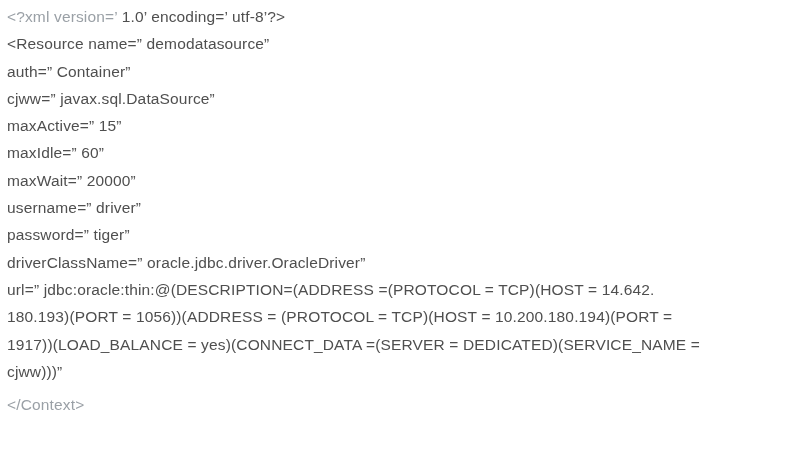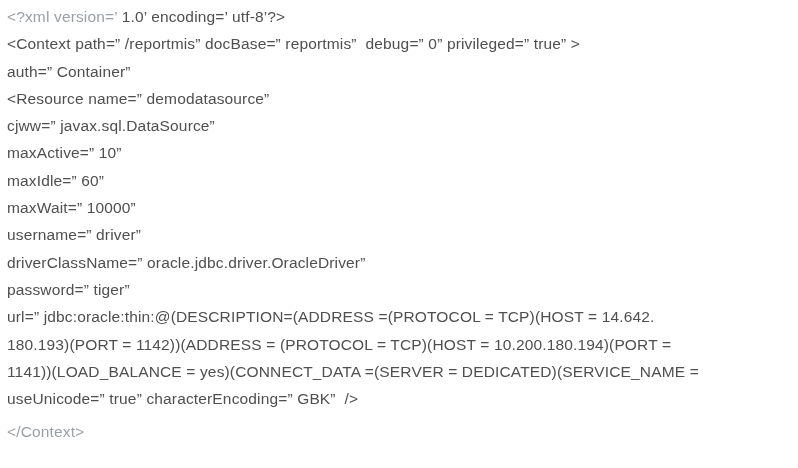--- a/index.html
+++ b/index.html
@@ -36,29 +36,28 @@
   }
   .seg.normal { color: var(--text, #4f4f4f); }
   .seg.muted  { color: var(--muted, #9aa0a6); }
 </style>
 </head>
 <body>
 
 <div class="page">
   <div class="code" id="code-root">
       <div class="line"><span class="seg muted">&lt;?xml version=’</span><span class="seg normal"> 1.0’ encoding=’ utf-8’?&gt;</span></div>
-      <div class="line"><span class="seg normal">&lt;Context path=” /reportmis” docBase=” reportmis”  debug=” 0” privileged=” true” &gt;</span></div>
+      <div class="line"><span class="seg normal">&lt;Resource name=” demodatasource”</span></div>
       <div class="line"><span class="seg normal">auth=” Container”</span></div>
-      <div class="line"><span class="seg normal">&lt;Resource name=” demodatasource”</span></div>
       <div class="line"><span class="seg normal">cjww=” javax.sql.DataSource”</span></div>
-      <div class="line"><span class="seg normal">maxActive=” 10”</span></div>
+      <div class="line"><span class="seg normal">maxActive=” 15”</span></div>
       <div class="line"><span class="seg normal">maxIdle=” 60”</span></div>
-      <div class="line"><span class="seg normal">maxWait=” 10000”</span></div>
+      <div class="line"><span class="seg normal">maxWait=” 20000”</span></div>
       <div class="line"><span class="seg normal">username=” driver”</span></div>
+      <div class="line"><span class="seg normal">password=” tiger”</span></div>
       <div class="line"><span class="seg normal">driverClassName=” oracle.jdbc.driver.OracleDriver”</span></div>
-      <div class="line"><span class="seg normal">password=” tiger”</span></div>
       <div class="line"><span class="seg normal">url=” jdbc:oracle:thin:@(DESCRIPTION=(ADDRESS =(PROTOCOL = TCP)(HOST = 14.642.</span></div>
-      <div class="line"><span class="seg normal">180.193)(PORT = 1142))(ADDRESS = (PROTOCOL = TCP)(HOST = 10.200.180.194)(PORT =</span></div>
-      <div class="line"><span class="seg normal">1141))(LOAD_BALANCE = yes)(CONNECT_DATA =(SERVER = DEDICATED)(SERVICE_NAME =</span></div>
-      <div class="line"><span class="seg normal">useUnicode=” true” characterEncoding=” GBK”  /&gt;</span></div>
+      <div class="line"><span class="seg normal">180.193)(PORT = 1056))(ADDRESS = (PROTOCOL = TCP)(HOST = 10.200.180.194)(PORT =</span></div>
+      <div class="line"><span class="seg normal">1917))(LOAD_BALANCE = yes)(CONNECT_DATA =(SERVER = DEDICATED)(SERVICE_NAME =</span></div>
+      <div class="line"><span class="seg normal">cjww)))”</span></div>
       <div class="line gap"><span class="seg muted">&lt;/Context&gt;</span></div>
     </div>
 </div>
 
 </body></html>

